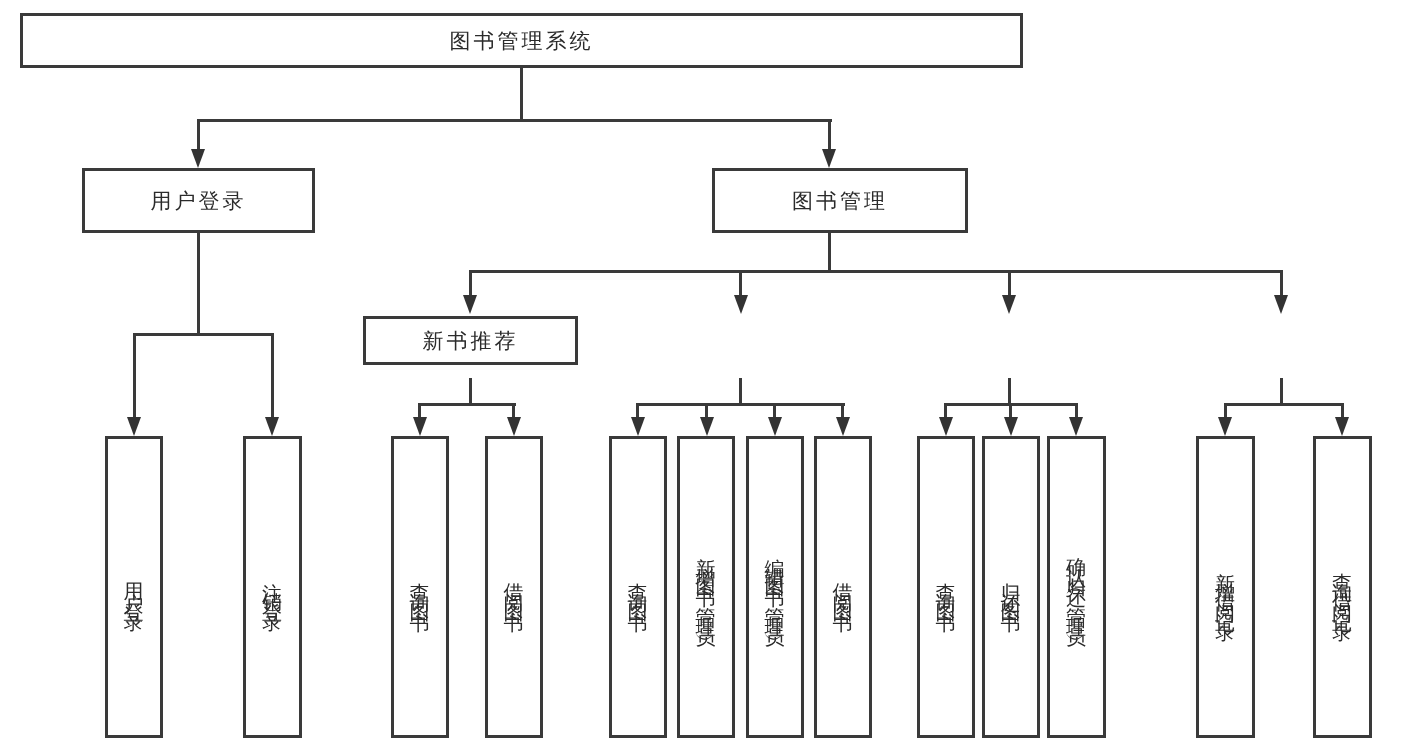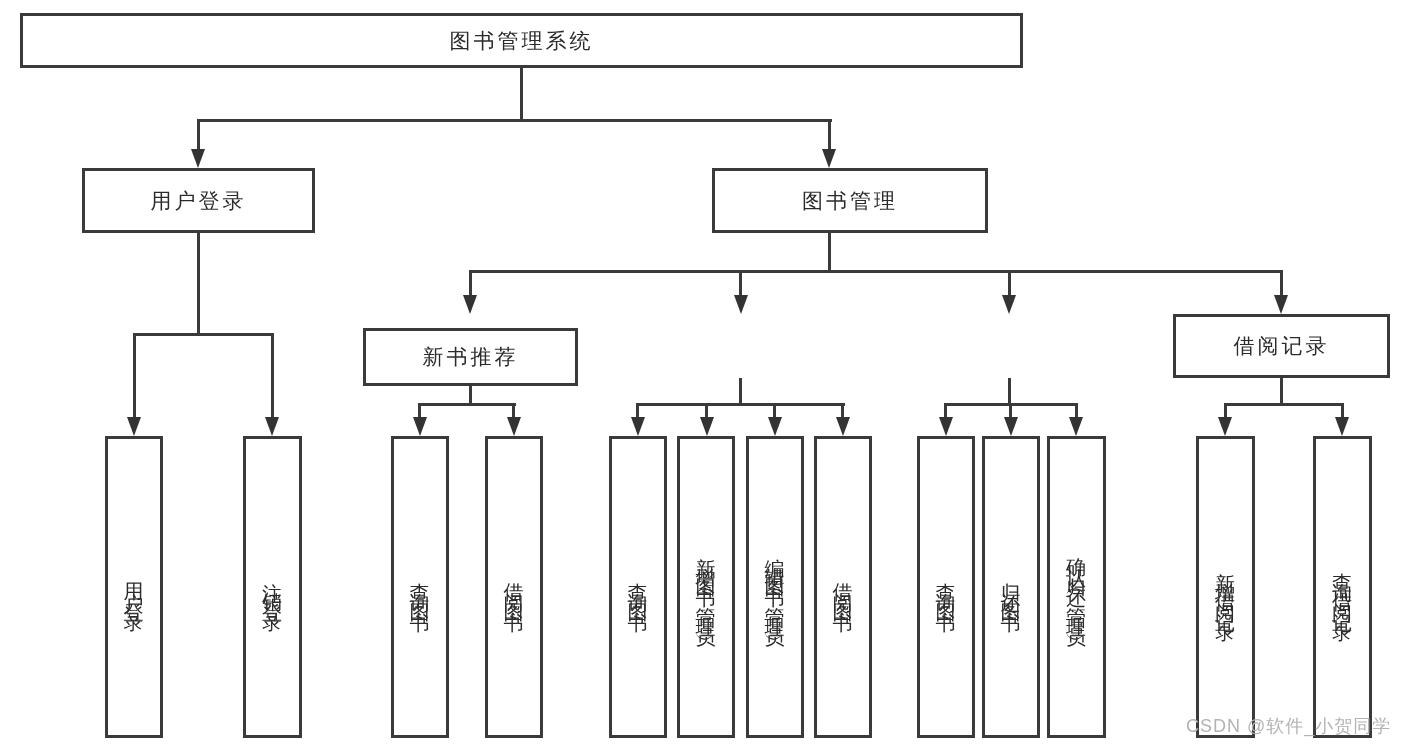--- a/index.html
+++ b/index.html
@@ -65,42 +65,41 @@
   <div class="box" style="left:20px;top:13px;width:1003px;height:55px;">图书管理系统</div>
 
   <div class="vline" style="left:520px;top:68px;height:52px;"></div>
   <div class="hline" style="left:197px;top:119px;width:635px;"></div>
   <div class="vline" style="left:197px;top:119px;height:32px;"></div>
   <div class="arrow" style="left:191px;top:149px;"></div>
   <div class="vline" style="left:828px;top:119px;height:32px;"></div>
   <div class="arrow" style="left:822px;top:149px;"></div>
 
   <div class="box" style="left:82px;top:168px;width:233px;height:65px;">用户登录</div>
-  <div class="box" style="left:712px;top:168px;width:276px;height:65px;">图书管理</div>
+  <div class="box" style="left:712px;top:168px;width:256px;height:65px;">图书管理</div>
 
   <div class="vline" style="left:197px;top:233px;height:103px;"></div>
   <div class="hline" style="left:133px;top:333px;width:141px;"></div>
   <div class="vline" style="left:133px;top:333px;height:86px;"></div>
   <div class="arrow" style="left:127px;top:417px;"></div>
   <div class="vline" style="left:271px;top:333px;height:86px;"></div>
   <div class="arrow" style="left:265px;top:417px;"></div>
 
   <div class="vline" style="left:828px;top:233px;height:40px;"></div>
   <div class="hline" style="left:469px;top:270px;width:814px;"></div>
   <div class="vline" style="left:469px;top:270px;height:27px;"></div>
   <div class="arrow" style="left:463px;top:295px;"></div>
   <div class="vline" style="left:739px;top:270px;height:27px;"></div>
   <div class="arrow" style="left:734px;top:295px;"></div>
   <div class="vline" style="left:1008px;top:270px;height:27px;"></div>
   <div class="arrow" style="left:1002px;top:295px;"></div>
   <div class="vline" style="left:1280px;top:270px;height:27px;"></div>
   <div class="arrow" style="left:1274px;top:295px;"></div>
 
-  <div class="box" style="left:363px;top:328px;width:215px;height:58px;">新书推荐</div>
-  <div class="box" style="left:1173px;top:314px;width:217px;height:64px;">借阅记录</div>
+  <div class="box" style="left:363px;top:316px;width:215px;height:49px;">新书推荐</div>
 
   <div class="vline" style="left:469px;top:378px;height:28px;"></div>
   <div class="hline" style="left:418px;top:403px;width:98px;"></div>
   <div class="vline" style="left:418px;top:403px;height:16px;"></div>
   <div class="arrow" style="left:413px;top:417px;"></div>
   <div class="vline" style="left:512px;top:403px;height:16px;"></div>
   <div class="arrow" style="left:507px;top:417px;"></div>
 
   <div class="vline" style="left:739px;top:378px;height:28px;"></div>
   <div class="hline" style="left:636px;top:403px;width:209px;"></div>
@@ -140,15 +139,14 @@
   <div class="box leaf" style="left:746px;top:436px;width:58px;height:302px;">编辑图书（管理员）</div>
   <div class="box leaf" style="left:814px;top:436px;width:58px;height:302px;">借阅图书</div>
 
   <div class="box leaf" style="left:917px;top:436px;width:58px;height:302px;">查询图书</div>
   <div class="box leaf" style="left:982px;top:436px;width:58px;height:302px;">归还图书</div>
   <div class="box leaf" style="left:1047px;top:436px;width:59px;height:302px;">确认归还（管理员）</div>
 
   <div class="box leaf" style="left:1196px;top:436px;width:59px;height:302px;">新增借阅记录</div>
   <div class="box leaf" style="left:1313px;top:436px;width:59px;height:302px;">查询借阅记录</div>
 
-  <div class="watermark">CSDN @软件_小贺同学</div>
 
 </div>
 
 </body></html>

